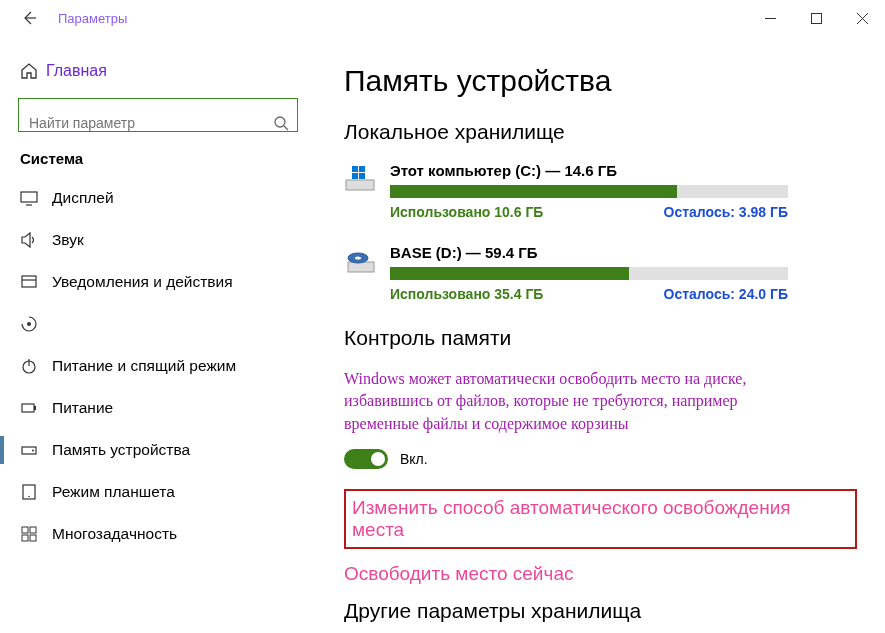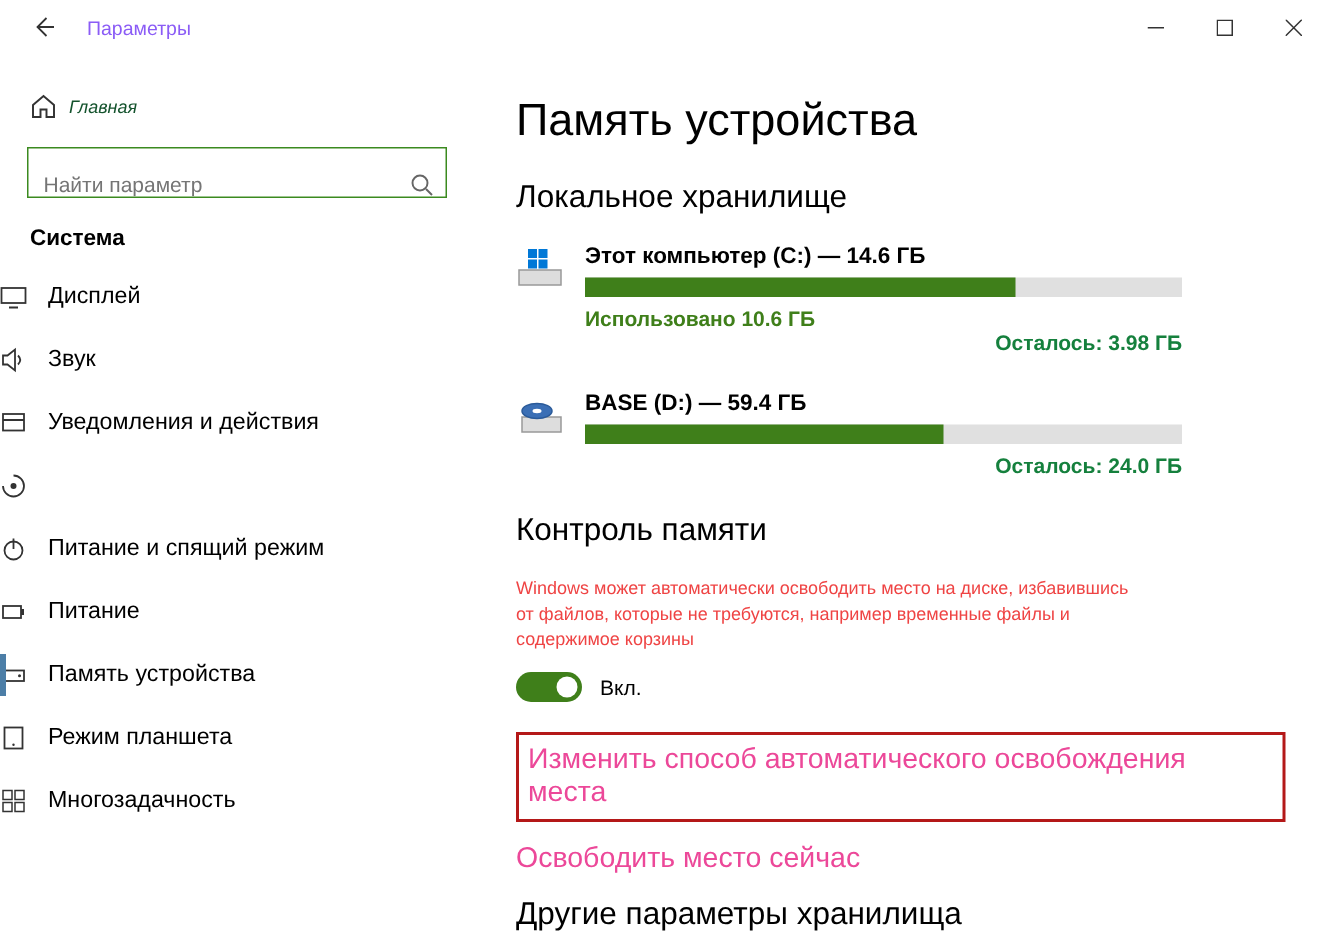--- a/index.html
+++ b/index.html
@@ -19,40 +19,40 @@
   padding: 0 0 0 18px;
 }
 .titlebar .back { width:22px; display:flex; align-items:center; justify-content:center; cursor: default; }
 .titlebar .title { margin-left: 18px; font-size: 13px; color: #8b5cf6; }
 .titlebar .spacer { flex: 1; }
 .winbtn { width: 46px; height: 30px; display: flex; align-items: center; justify-content: center; }
 .container { display: flex; height: calc(100% - 36px); }
 .sidebar { width: 316px; padding: 14px 0 0 0; }
 .home { display: flex; align-items: center; height: 42px; padding-left: 20px; }
 .home .icon { width: 26px; display: flex; align-items:center; }
-.home .label { font-size: 12px; color: #14532d; font-style: italic; }
+.home .label { font-size: 16px; color: #6d28d9; }
 .searchbox {
   margin: 6px 18px 18px 18px;
   border: 1px solid #3b8a1f;
   height: 34px;
   display: flex;
   align-items: flex-end;
   padding: 0 8px 0 10px;
 }
 .searchbox input {
   border: none; outline: none; flex: 1; font-size: 14px; color: #666; background: transparent;
 }
 .section-head {
   padding: 0 20px 10px 20px;
   font-weight: 600;
   font-size: 15px;
 }
 .nav-item {
   display: flex; align-items: center;
-  height: 42px; 
+  height: 42px; padding-left: 20px;
   position: relative;
 }
 .nav-item.active::before {
   content: ""; position: absolute; left: 0; top: 7px; bottom: 7px; width: 4px; background: #4c7ea7;
 }
 .nav-item .icon { width: 32px; display: flex; align-items:center; }
 .nav-item .label { font-size: 15.5px; color: #000; }
 .main {
   flex: 1;
   padding: 28px 28px 0 28px;
@@ -64,24 +64,24 @@
   display: flex;
   margin-bottom: 24px;
 }
 .drive .dicon { width: 46px; display:flex; align-items:flex-start; padding-top:2px;}
 .drive .dinfo { flex: 1; font-weight: bold; }
 .drive .dname { font-size: 15px; margin-bottom: 6px; }
 .drive .bar {
   height: 13px; width: 398px; background: #e0e0e0; position: relative; margin-bottom: 6px;
 }
 .drive .bar .fill { position: absolute; left:0; top:0; bottom:0; background: #3f7f1a; }
-.drive .stats { display: flex; width: 398px; font-size: 14px; flex-direction: column; }
+.drive .stats { display: flex; width: 398px; font-size: 14px; }
 .drive .used { color: #3f7f1a; }
-.drive .free { margin-left: auto; color: #15803d; }
-.desc { font-size: 12px; color: #ef4444; line-height: 1.4; margin-bottom: 14px; max-width: 420px; }
+.drive .free { margin-left: auto; color: #1d4ed8; }
+.desc { font-size: 16px; color: #a21caf; line-height: 1.4; margin-bottom: 14px; max-width: 420px; font-family: Liberation Serif, serif; }
 .toggle-row { display: flex; align-items: center; margin-bottom: 20px; }
 .toggle {
   width: 44px; height: 20px; border-radius: 10px; background: #3f7f1a; position: relative; margin-right: 12px;
 }
 .toggle .knob {
   position: absolute; right: 3px; top: 3px; width: 14px; height: 14px; border-radius: 50%; background: #fff;
 }
 .link { color: #ec4899; font-size: 19px; display: block; margin-bottom: 14px; cursor: default; }
 .link.boxed { border: 2px solid #b41818; padding: 6px 12px 6px 6px; display: inline-block; margin-bottom: 14px; }
 svg { display: block; }
@@ -255,20 +255,21 @@
             <ellipse cx="14" cy="12" rx="10" ry="5" fill="#3b6fb5" stroke="#2a5a99"></ellipse>
             <ellipse cx="14" cy="12" rx="3" ry="1.5" fill="#fff"></ellipse>
           </svg>
       </div>
       <div class="dinfo">
         <div class="dname">BASE (D:) — 59.4 ГБ</div>
         <div class="bar">
             <div class="fill" style="width:60%"></div>
           </div>
         <div class="stats">
+          <span class="used">Использовано 35.4 ГБ</span>
           <span class="free">Осталось: 24.0 ГБ</span>
         </div>
       </div>
     </div>
 
     <h2>Контроль памяти</h2>
     <p class="desc">Windows может автоматически освободить место на диске, избавившись от файлов, которые не требуются, например временные файлы и содержимое корзины</p>
 
     <div class="toggle-row">
       <div class="toggle">

